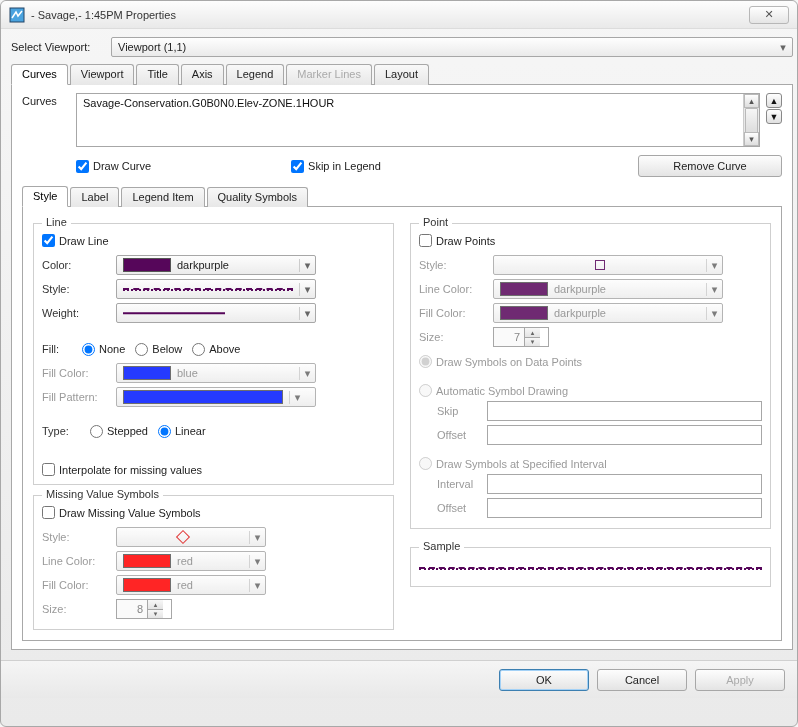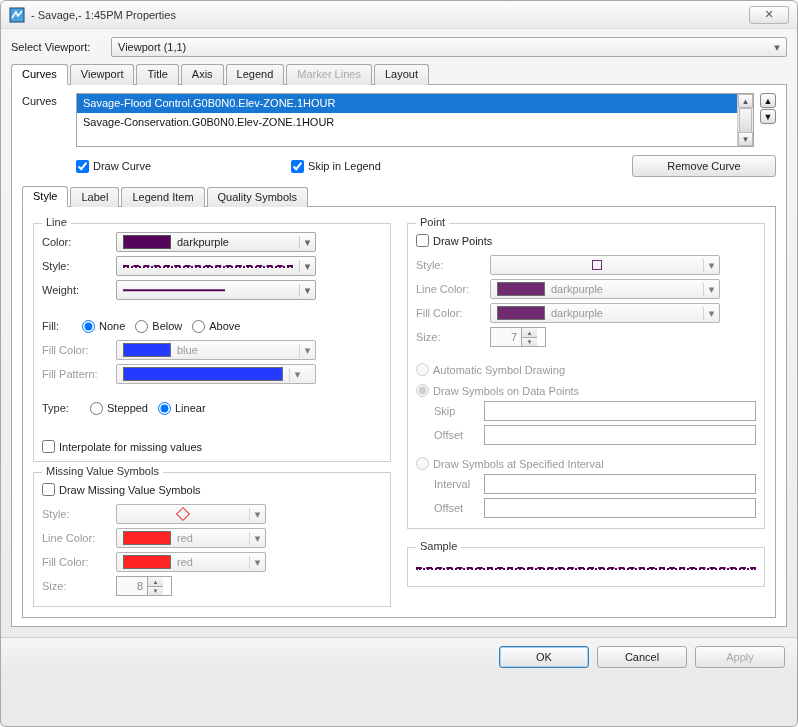--- a/index.html
+++ b/index.html
@@ -2,21 +2,21 @@
 <html><head>
 <meta charset="utf-8">
 <style>
   * { box-sizing: border-box; font-family: Tahoma, "Segoe UI", sans-serif; font-size: 11px; }
   body { margin: 0; padding: 0; background: #fff; }
   .window { width: 798px; height: 727px; background: linear-gradient(#f6f6f6,#eaeaea); border: 1px solid #a8a8a8; border-radius: 6px; box-shadow: 0 0 8px rgba(0,0,0,.15); position: relative; }
   .titlebar { height: 28px; display: flex; align-items: center; padding: 0 8px; background: linear-gradient(#fdfdfd,#e9e9e9); border-bottom: 1px solid #dcdcdc; border-radius: 6px 6px 0 0; }
   .titlebar .appicon { width: 16px; height: 16px; margin-right: 6px; display:inline-flex;align-items:center;justify-content:center; }
   .titlebar .title { color:#333; }
   .titlebar .winbtn { margin-left:auto; width:40px; height:18px; border:1px solid #b7b7b7; border-radius:3px; background:linear-gradient(#fefefe,#e5e5e5); display:flex;align-items:center;justify-content:center; color:#555;}
-  .content { padding: 8px 10px 10px 10px; }
+  .content { padding: 8px 4px 10px 10px; }
   .row { display:flex; align-items:center; margin-bottom:6px; }
   .lbl { color:#222; }
   .combo, select, input[type=text] { height:20px; border:1px solid #a7a7a7; background:#fff; padding:0 4px; color:#222; }
   .combo { display:flex; align-items:center; justify-content:space-between; padding:0 2px 0 6px; background:linear-gradient(#fefefe,#eaeaea); border-radius:2px; }
   .combo .arrow { width:14px; color:#666; text-align:center; }
   .tabs { display:flex; border-bottom:1px solid #a8a8a8; margin-top:4px; }
   .tab { padding:3px 10px 4px; border:1px solid #a8a8a8; border-bottom:none; background:linear-gradient(#f8f8f8,#e7e7e7); margin-right:2px; border-radius:3px 3px 0 0; position:relative; top:1px; color:#222; }
   .tab.active { background:#fff; border-bottom:1px solid #fff; color:#000; font-weight:normal; z-index:2;}
   .tab.disabled { color:#aaa; }
   .panel { border:1px solid #a8a8a8; border-top:none; background:#fff; padding:8px 10px; }
@@ -103,21 +103,20 @@
       <div class="tab">Legend</div>
       <div class="tab disabled">Marker Lines</div>
       <div class="tab">Layout</div>
     </div>
 
     <div class="panel">
 
       <div class="curves-row">
         <span class="lbl" style="width:54px;padding-top:2px;">Curves</span>
         <div class="curves-list">
-          <div class="item sel">Savage-Flood Control.G0B0N0.Elev-ZONE.1HOUR</div>
           <div class="item">Savage-Conservation.G0B0N0.Elev-ZONE.1HOUR</div>
           <div class="scroll">
             <div class="sbtn">▴</div>
             <div class="track">
                 <div class="thumb"></div>
               </div>
             <div class="sbtn" style="position:absolute;bottom:0;left:0;right:0">▾</div>
           </div>
         </div>
         <div class="spinbtns">
@@ -148,20 +147,24 @@
         <div class="tab">Quality Symbols</div>
       </div>
 
       <div class="panel" style="border-top:none;padding:10px">
         <div class="grid2">
 
           <div class="col">
 
             <div class="fieldset">
               <span class="legend">Line</span>
+              <label class="chk" style="margin:4px 0 6px 0;display:flex">
+                <input type="checkbox" checked="" style="">
+                <span>Draw Line</span>
+              </label>
 
               <div class="frow">
                 <span class="flabel">Color:</span>
                 <div class="colorcombo">
                   <span class="swatch" style="background:#56065a"></span>
                   <span class="cname">darkpurple</span>
                   <span class="arrow">▾</span>
                 </div>
               </div>
               <div class="frow">
@@ -311,30 +314,30 @@
                 <span class="flabel dim">Size:</span>
                 <div class="numspin">
                   <input disabled="" style="color: rgb(136, 136, 136);" value="7">
                   <div class="spincol">
                       <div class="spb">▴</div>
                       <div class="spb">▾</div>
                     </div>
                 </div>
               </div>
 
+              <div style="margin-top:6px">
+                <label class="radio disabled-text">
+                    <input type="radio" name="sym" checked="" disabled="" style="">
+                    <span>Draw Symbols on Data Points</span>
+                  </label>
+              </div>
               <div style="margin-top:14px">
                 <label class="radio disabled-text">
                     <input type="radio" name="sym" disabled="" style="">
                     <span>Automatic Symbol Drawing</span>
-                  </label>
-              </div>
-              <div style="margin-top:6px">
-                <label class="radio disabled-text">
-                    <input type="radio" name="sym" checked="" disabled="" style="">
-                    <span>Draw Symbols on Data Points</span>
                   </label>
               </div>
               <div class="frow" style="padding-left:18px">
                 <span class="flabel dim" style="width:50px">Skip</span>
                 <input type="text" style="flex: 1 1 0%;" disabled="">
               </div>
               <div class="frow" style="padding-left:18px">
                 <span class="flabel dim" style="width:50px">Offset</span>
                 <input type="text" style="flex: 1 1 0%;" disabled="">
               </div>

